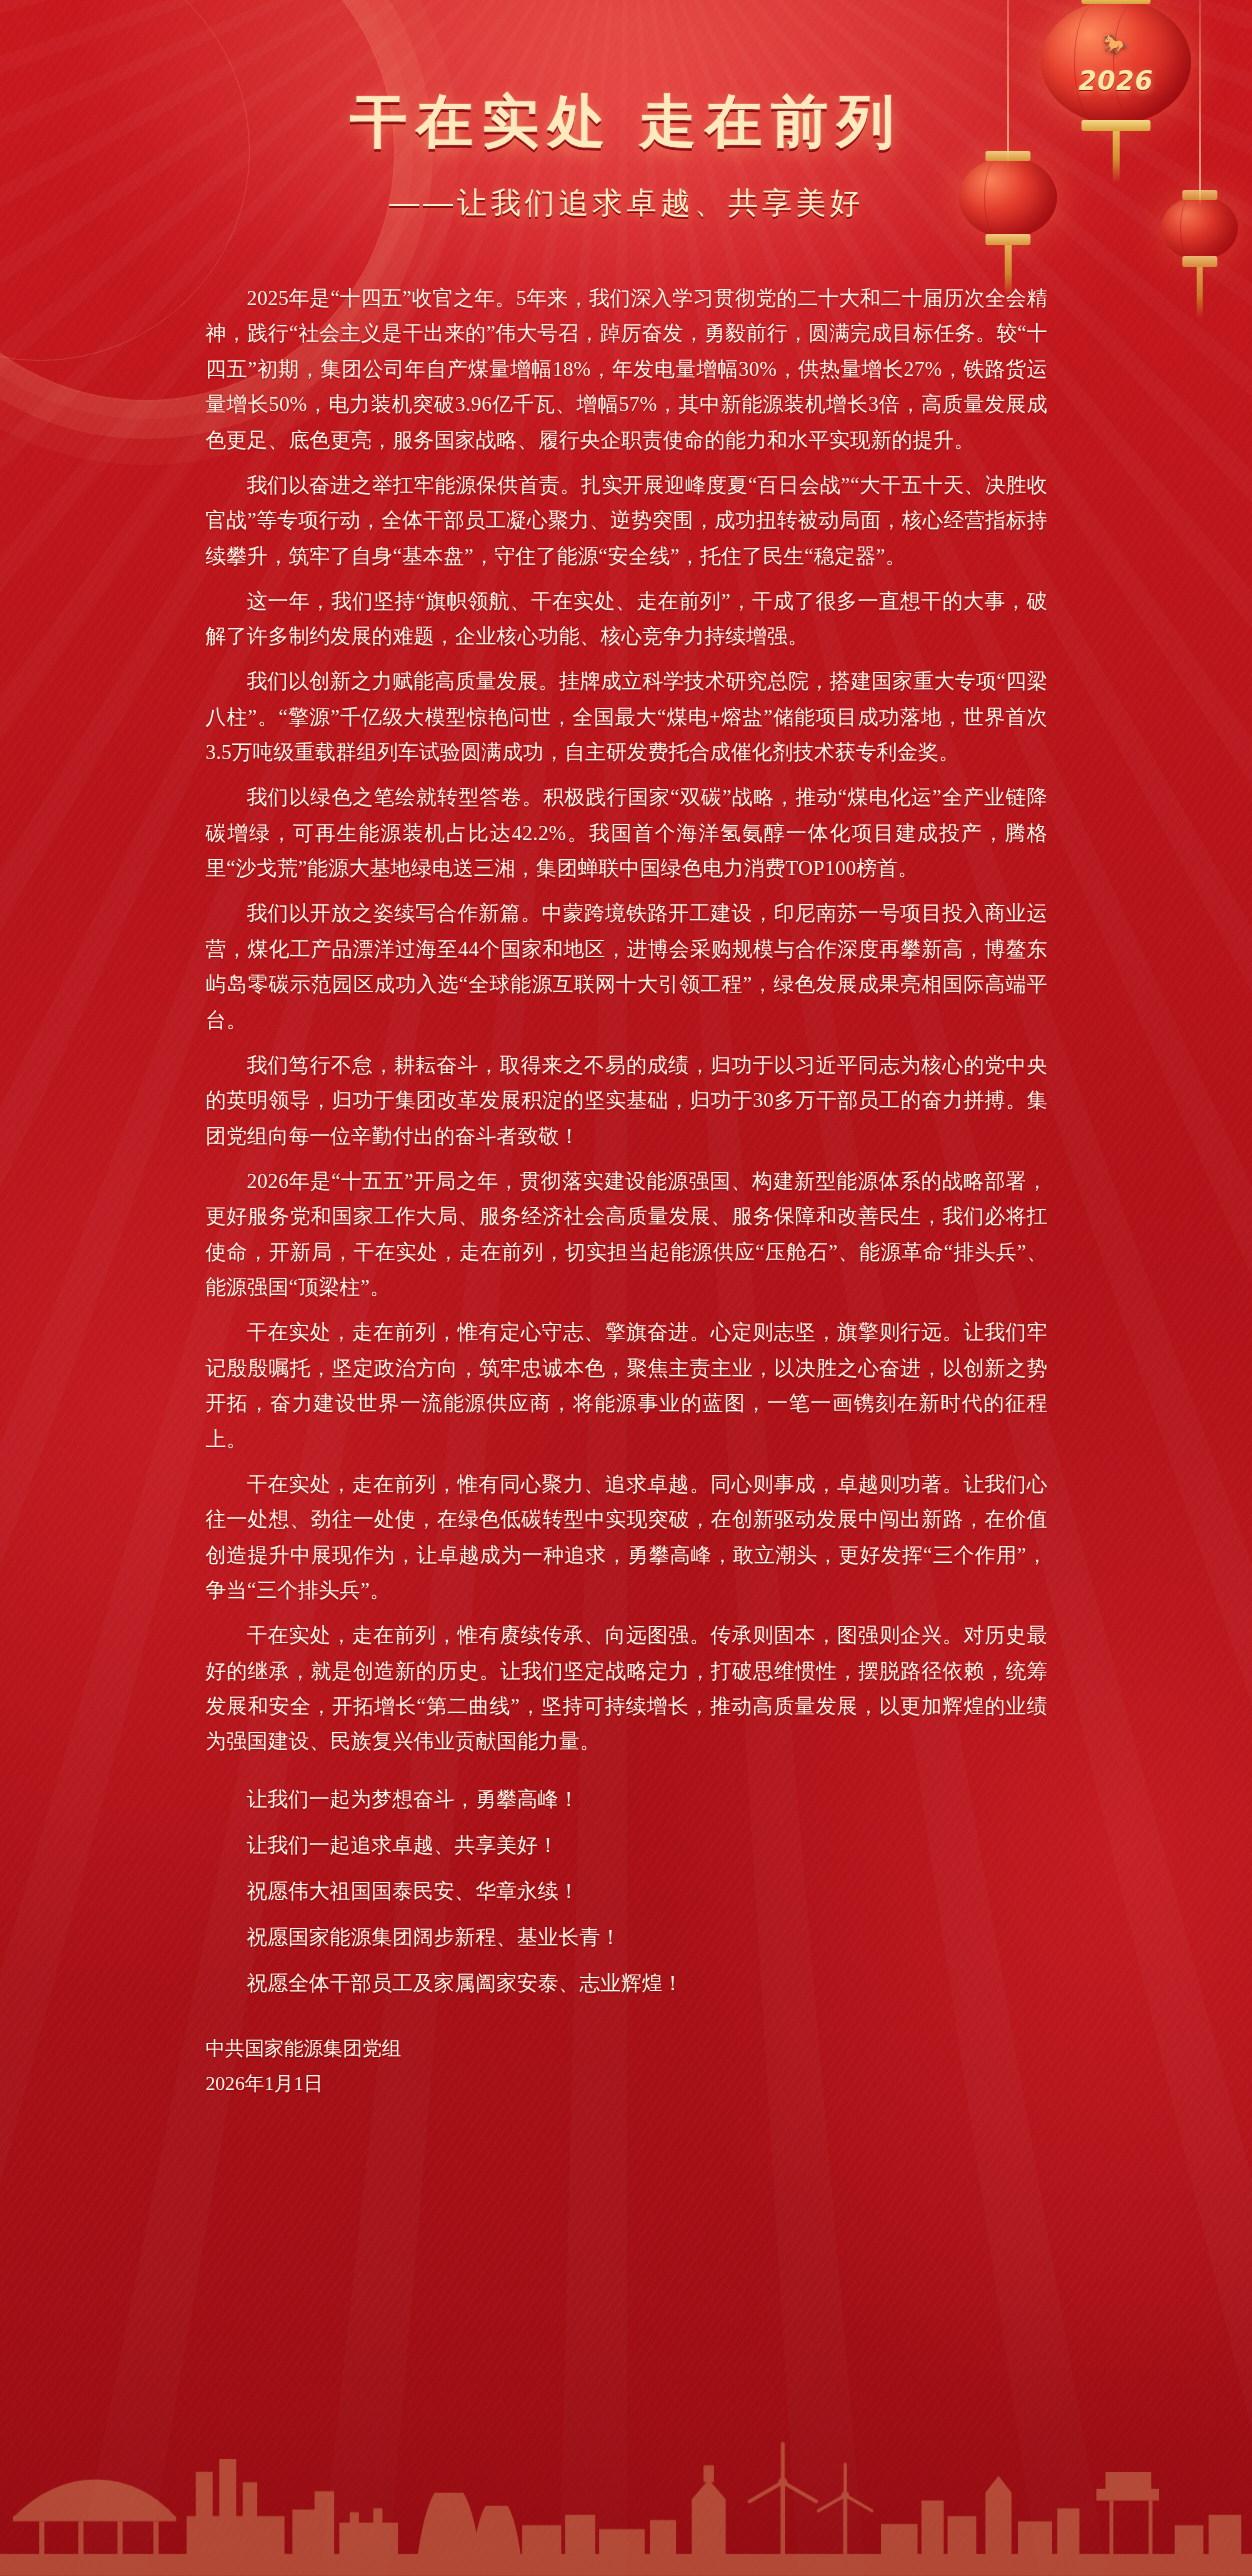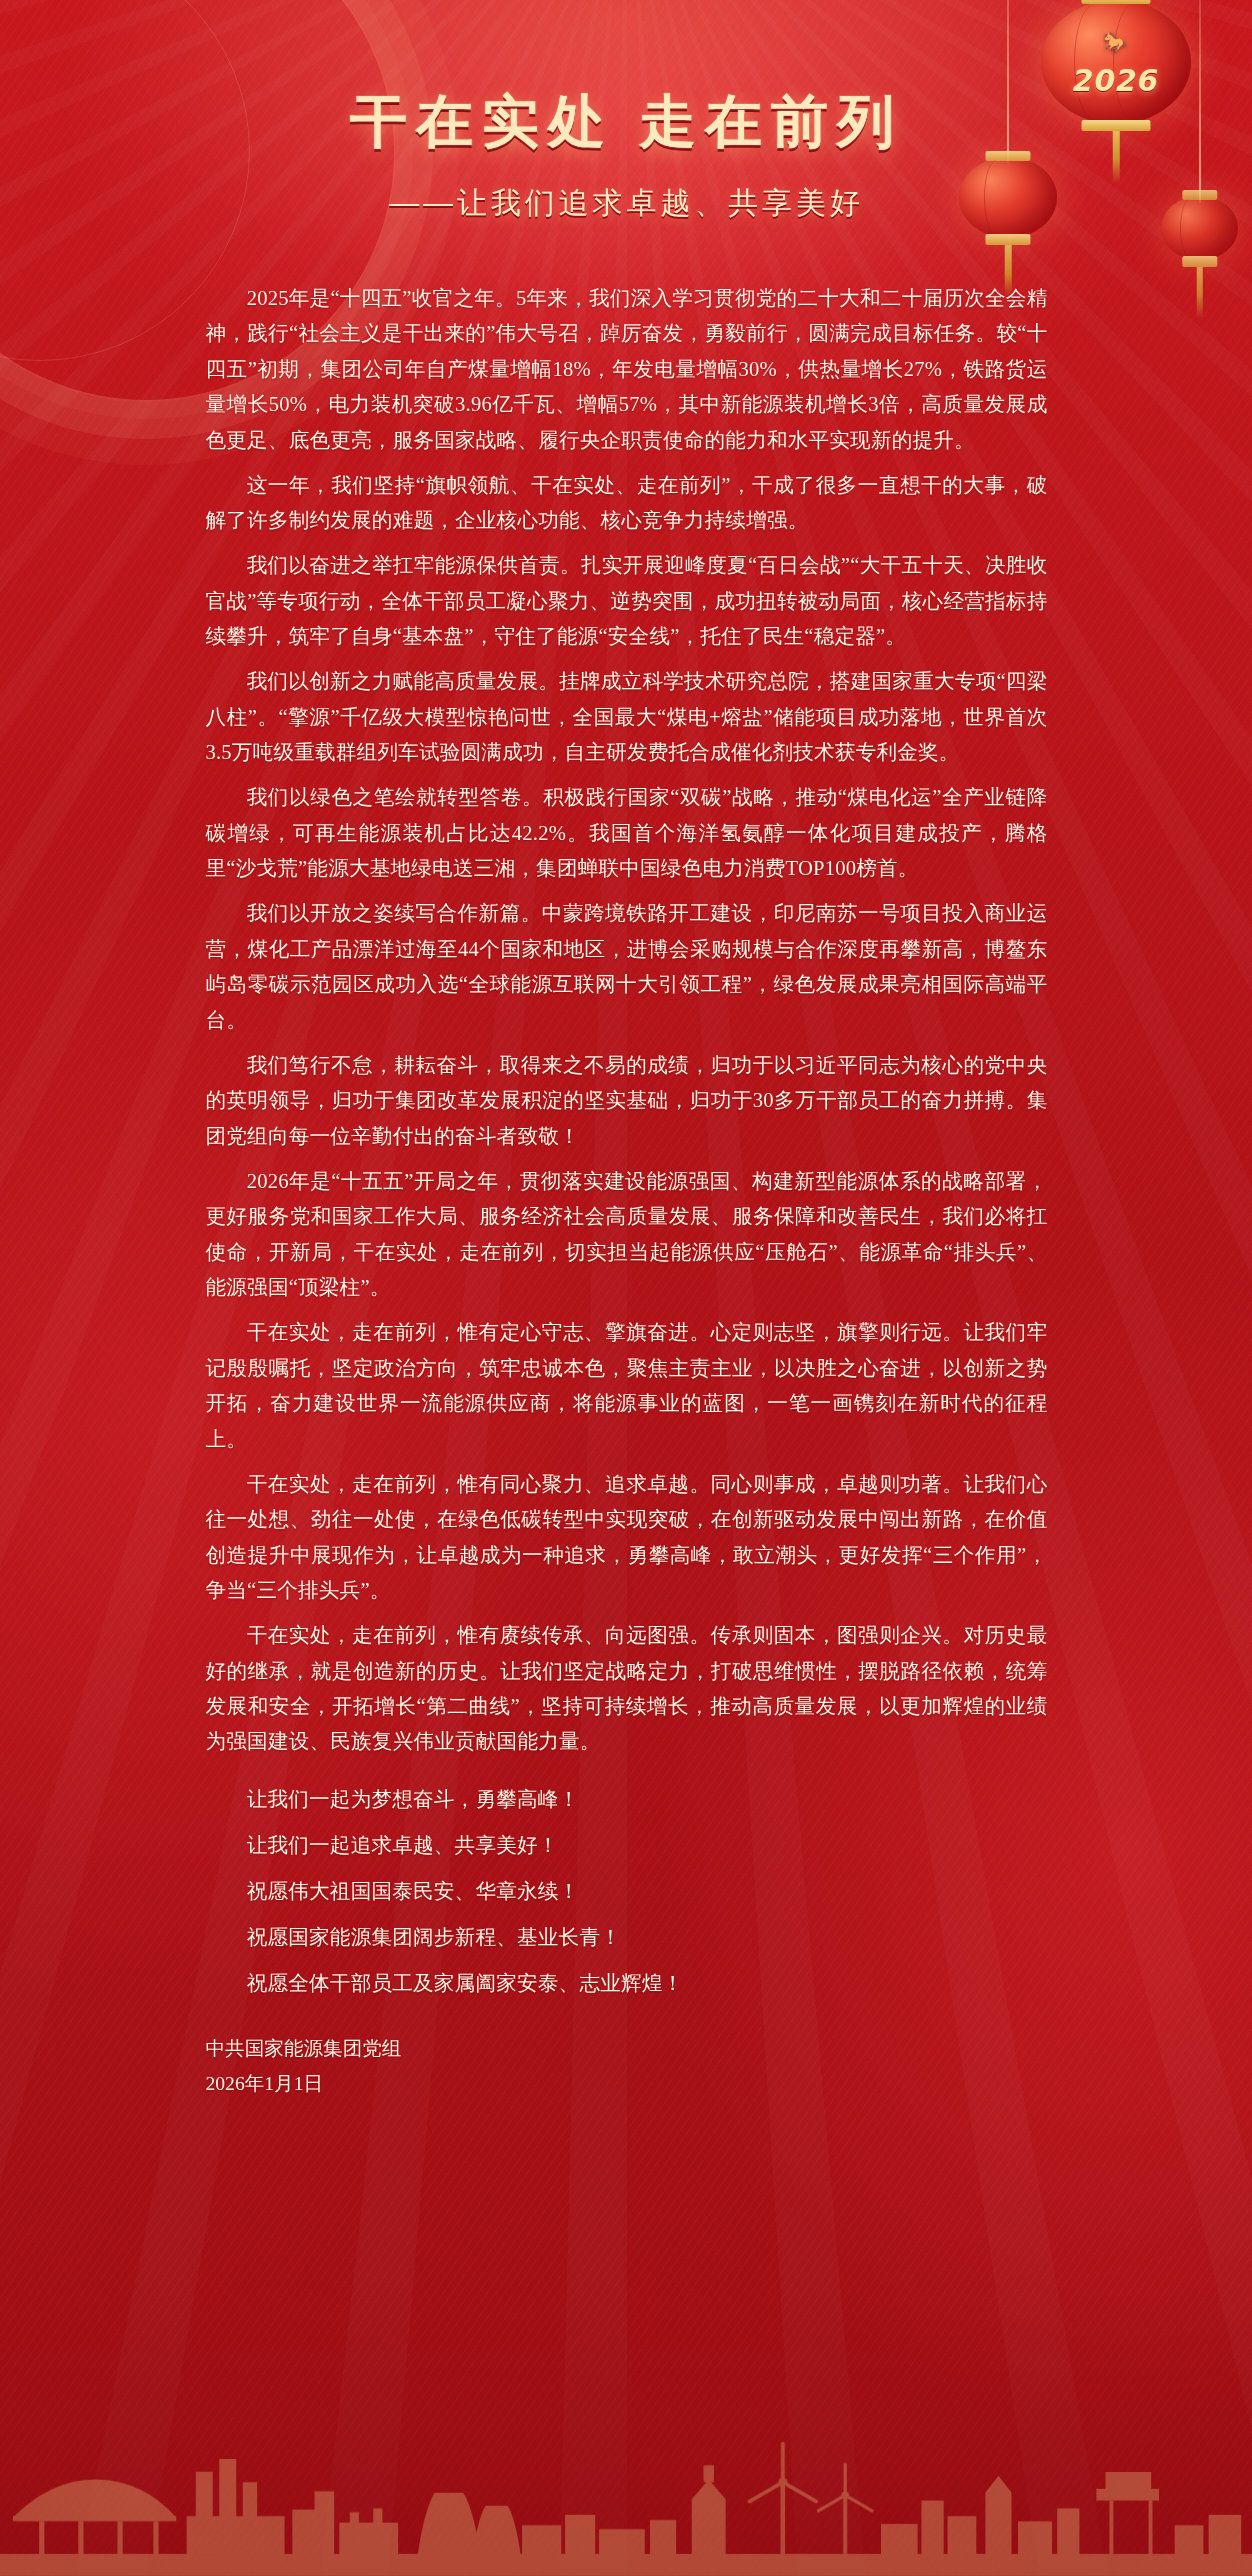--- a/index.html
+++ b/index.html
@@ -143,21 +143,21 @@
   }
   .year-horse {
     font-size: 19.6px;
     line-height: 1;
     color: #ffe9b0;
     text-shadow: 0 1.3px 3.9px rgba(90,0,0,.6);
   }
   .year-num {
     margin-top: 11px;
     font-family: "DejaVu Sans", sans-serif;
-    font-size: 30px;
+    font-size: 26px;
     font-weight: bold;
     font-style: italic;
     letter-spacing: 0.7px;
     color: #ffe7a8;
     text-shadow: 0 1.3px 0 #8d1010, 0 2px 6.5px rgba(255,200,120,.55);
   }
 
   
   .header {
     position: relative;
@@ -283,22 +283,22 @@
   <div class="year-num">2026</div>
 </div>
 
 <div class="header">
   <h1 class="title-main">干在实处 走在前列</h1>
   <h2 class="title-sub">——让我们追求卓越、共享美好</h2>
 </div>
 
 <div class="content">
   <p>2025年是“十四五”收官之年。5年来，我们深入学习贯彻党的二十大和二十届历次全会精神，践行“社会主义是干出来的”伟大号召，踔厉奋发，勇毅前行，圆满完成目标任务。较“十四五”初期，集团公司年自产煤量增幅18%，年发电量增幅30%，供热量增长27%，铁路货运量增长50%，电力装机突破3.96亿千瓦、增幅57%，其中新能源装机增长3倍，高质量发展成色更足、底色更亮，服务国家战略、履行央企职责使命的能力和水平实现新的提升。</p>
+  <p>我们以奋进之举扛牢能源保供首责。扎实开展迎峰度夏“百日会战”“大干五十天、决胜收官战”等专项行动，全体干部员工凝心聚力、逆势突围，成功扭转被动局面，核心经营指标持续攀升，筑牢了自身“基本盘”，守住了能源“安全线”，托住了民生“稳定器”。</p>
   <p>这一年，我们坚持“旗帜领航、干在实处、走在前列”，干成了很多一直想干的大事，破解了许多制约发展的难题，企业核心功能、核心竞争力持续增强。</p>
-  <p>我们以奋进之举扛牢能源保供首责。扎实开展迎峰度夏“百日会战”“大干五十天、决胜收官战”等专项行动，全体干部员工凝心聚力、逆势突围，成功扭转被动局面，核心经营指标持续攀升，筑牢了自身“基本盘”，守住了能源“安全线”，托住了民生“稳定器”。</p>
   <p>我们以创新之力赋能高质量发展。挂牌成立科学技术研究总院，搭建国家重大专项“四梁八柱”。“擎源”千亿级大模型惊艳问世，全国最大“煤电+熔盐”储能项目成功落地，世界首次3.5万吨级重载群组列车试验圆满成功，自主研发费托合成催化剂技术获专利金奖。</p>
   <p>我们以绿色之笔绘就转型答卷。积极践行国家“双碳”战略，推动“煤电化运”全产业链降碳增绿，可再生能源装机占比达42.2%。我国首个海洋氢氨醇一体化项目建成投产，腾格里“沙戈荒”能源大基地绿电送三湘，集团蝉联中国绿色电力消费TOP100榜首。</p>
   <p>我们以开放之姿续写合作新篇。中蒙跨境铁路开工建设，印尼南苏一号项目投入商业运营，煤化工产品漂洋过海至44个国家和地区，进博会采购规模与合作深度再攀新高，博鳌东屿岛零碳示范园区成功入选“全球能源互联网十大引领工程”，绿色发展成果亮相国际高端平台。</p>
   <p>我们笃行不怠，耕耘奋斗，取得来之不易的成绩，归功于以习近平同志为核心的党中央的英明领导，归功于集团改革发展积淀的坚实基础，归功于30多万干部员工的奋力拼搏。集团党组向每一位辛勤付出的奋斗者致敬！</p>
   <p>2026年是“十五五”开局之年，贯彻落实建设能源强国、构建新型能源体系的战略部署，更好服务党和国家工作大局、服务经济社会高质量发展、服务保障和改善民生，我们必将扛使命，开新局，干在实处，走在前列，切实担当起能源供应“压舱石”、能源革命“排头兵”、能源强国“顶梁柱”。</p>
   <p>干在实处，走在前列，惟有定心守志、擎旗奋进。心定则志坚，旗擎则行远。让我们牢记殷殷嘱托，坚定政治方向，筑牢忠诚本色，聚焦主责主业，以决胜之心奋进，以创新之势开拓，奋力建设世界一流能源供应商，将能源事业的蓝图，一笔一画镌刻在新时代的征程上。</p>
   <p>干在实处，走在前列，惟有同心聚力、追求卓越。同心则事成，卓越则功著。让我们心往一处想、劲往一处使，在绿色低碳转型中实现突破，在创新驱动发展中闯出新路，在价值创造提升中展现作为，让卓越成为一种追求，勇攀高峰，敢立潮头，更好发挥“三个作用”，争当“三个排头兵”。</p>
   <p>干在实处，走在前列，惟有赓续传承、向远图强。传承则固本，图强则企兴。对历史最好的继承，就是创造新的历史。让我们坚定战略定力，打破思维惯性，摆脱路径依赖，统筹发展和安全，开拓增长“第二曲线”，坚持可持续增长，推动高质量发展，以更加辉煌的业绩为强国建设、民族复兴伟业贡献国能力量。</p>
 
   <div class="wishes">

